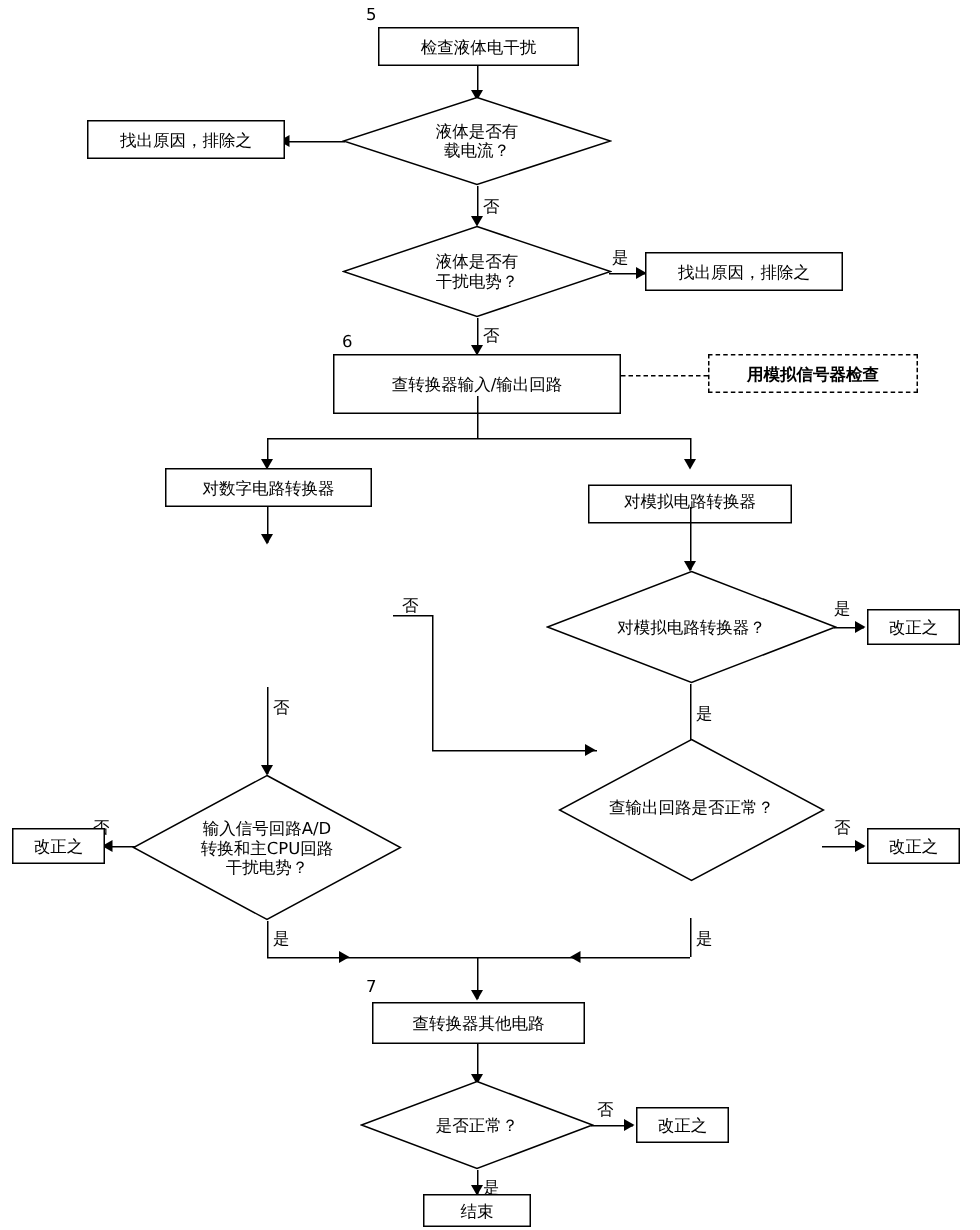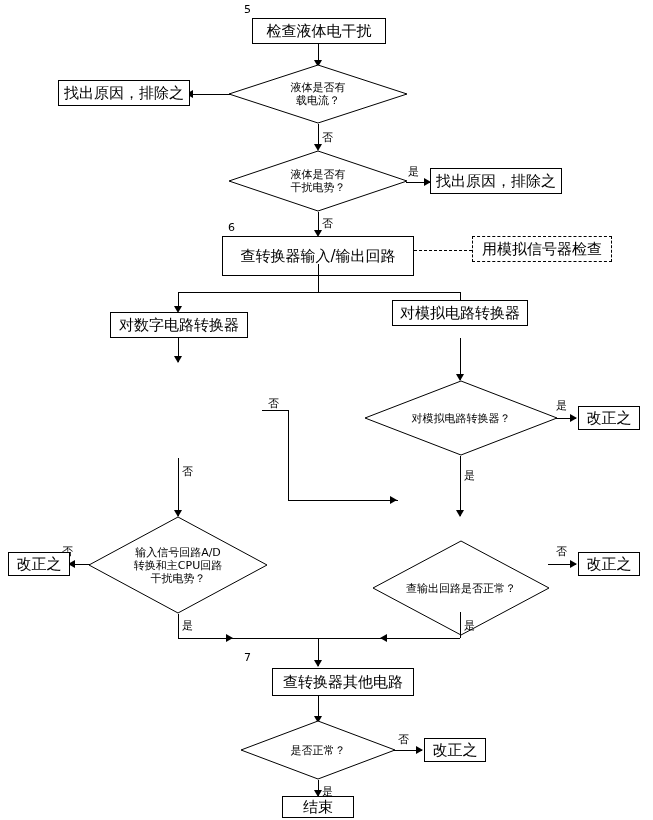--- a/index.html
+++ b/index.html
@@ -20,21 +20,21 @@
   }
   .box {
     position: absolute;
     box-sizing: border-box;
     border: 1px solid #000000;
     background: #ffffff;
     display: flex;
     align-items: center;
     justify-content: center;
     text-align: center;
-    font-size: 15px;
+    font-size: 11px;
     line-height: 13px;
     padding: 2px 4px;
   }
   .box.dashed {
     border: 1px dashed #000000;
   }
   .diamond-wrap {
     position: absolute;
   }
   .diamond-wrap svg {
@@ -146,32 +146,32 @@
   <div class="lbl" style="left:322px; top:218px;">否</div>
 
   <div class="num" style="left:228px; top:222px;">6</div>
 
   <div class="line vline" style="left:318px; top:212px; height:22px;"></div>
   <div class="arrow arrow-down" style="left:314px; top:230px;"></div>
 
   <div class="box" style="left:222px; top:236px; width:192px; height:40px;">查转换器输入/输出回路</div>
 
   <div class="line hline" style="left:414px; top:250px; width:58px; height:1px; background:transparent; border-top:1px dashed #000;"></div>
-  <div class="box dashed" style="left:472px; top:236px; width:140px; height:26px;">用模拟信号器检查</div>
+  <div class="box dashed" style="left:472px; top:236px; width:140px; height:26px;font-weight:bold;">用模拟信号器检查</div>
 
   <div class="line vline" style="left:318px; top:264px; height:28px;"></div>
   <div class="line hline" style="left:178px; top:292px; width:282px;"></div>
   <div class="line vline" style="left:178px; top:292px; height:18px;"></div>
   <div class="line vline" style="left:460px; top:292px; height:18px;"></div>
   <div class="arrow arrow-down" style="left:174px; top:306px;"></div>
   <div class="arrow arrow-down" style="left:456px; top:306px;"></div>
 
   <div class="box" style="left:110px; top:312px; width:138px; height:26px;">对数字电路转换器</div>
 
-  <div class="box" style="left:392px; top:300px; width:136px; height:26px;">对模拟电路转换器</div>
+  <div class="box" style="left:392px; top:323px; width:136px; height:26px;font-family:Liberation Mono, monospace;">对模拟电路转换器</div>
 
   <div class="line vline" style="left:178px; top:338px; height:24px;"></div>
   <div class="arrow arrow-down" style="left:174px; top:356px;"></div>
 
   <div class="line vline" style="left:460px; top:338px; height:42px;"></div>
   <div class="arrow arrow-down" style="left:456px; top:374px;"></div>
 
 
   <div class="lbl" style="left:268px; top:398px;">否</div>
   <div class="line hline" style="left:262px; top:410px; width:26px;"></div>
@@ -210,21 +210,21 @@
 转换和主CPU回路
 干扰电势？</span>
     </div>
   </div>
 
   <div class="lbl" style="left:62px; top:546px;">否</div>
   <div class="line hline" style="left:72px; top:564px; width:18px;"></div>
   <div class="arrow arrow-left" style="left:68px; top:560px;"></div>
   <div class="box" style="left:8px; top:552px; width:62px; height:24px;">改正之</div>
 
-  <div class="diamond-wrap" style="left:372px; top:540px; width:178px; height:96px;">
+  <div class="diamond-wrap" style="left:372px; top:492px; width:178px; height:96px;font-family:Liberation Mono, monospace;">
     <svg width="178" height="96" viewBox="0 0 178 96">
       <polygon points="89,1 177,48 89,95 1,48" fill="#ffffff" stroke="#000000" stroke-width="1"></polygon>
     </svg>
     <div class="diamond-label">
       <span style="white-space:pre-line;">查输出回路是否正常？</span>
     </div>
   </div>
 
   <div class="lbl" style="left:556px; top:546px;">否</div>
   <div class="line hline" style="left:548px; top:564px; width:28px;"></div>
@@ -237,21 +237,21 @@
   <div class="line vline" style="left:178px; top:614px; height:24px;"></div>
   <div class="line vline" style="left:460px; top:612px; height:26px;"></div>
   <div class="line hline" style="left:178px; top:638px; width:282px;"></div>
   <div class="arrow arrow-right" style="left:226px; top:634px;"></div>
   <div class="arrow arrow-left" style="left:380px; top:634px;"></div>
   <div class="line vline" style="left:318px; top:638px; height:28px;"></div>
   <div class="arrow arrow-down" style="left:314px; top:660px;"></div>
 
   <div class="num" style="left:244px; top:652px;">7</div>
 
-  <div class="box" style="left:248px; top:668px; width:142px; height:28px;margin-left:24px;">查转换器其他电路</div>
+  <div class="box" style="left:248px; top:668px; width:142px; height:28px;">查转换器其他电路</div>
 
   <div class="line vline" style="left:318px; top:696px; height:24px;"></div>
   <div class="arrow arrow-down" style="left:314px; top:716px;"></div>
 
   <div class="diamond-wrap" style="left:240px; top:720px; width:156px; height:60px;">
     <svg width="156" height="60" viewBox="0 0 156 60">
       <polygon points="78,1 155,30 78,59 1,30" fill="#ffffff" stroke="#000000" stroke-width="1"></polygon>
     </svg>
     <div class="diamond-label">
       <span style="white-space:pre-line;">是否正常？</span>

